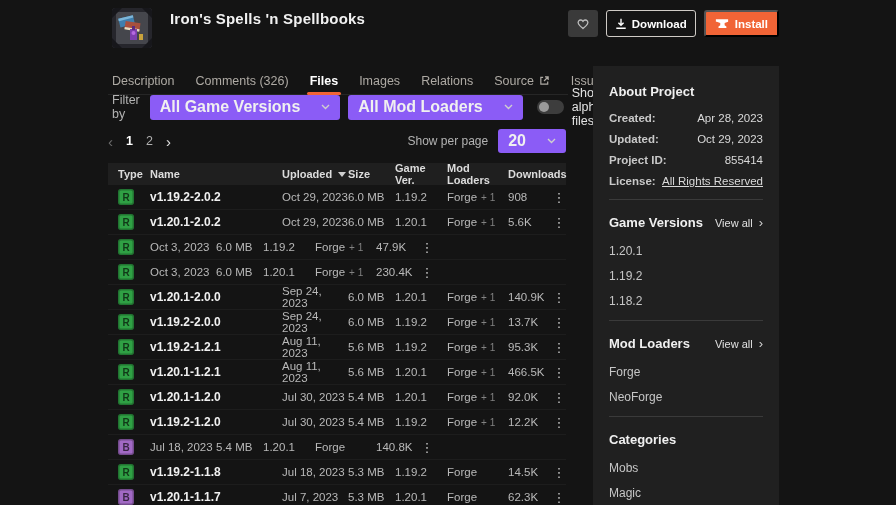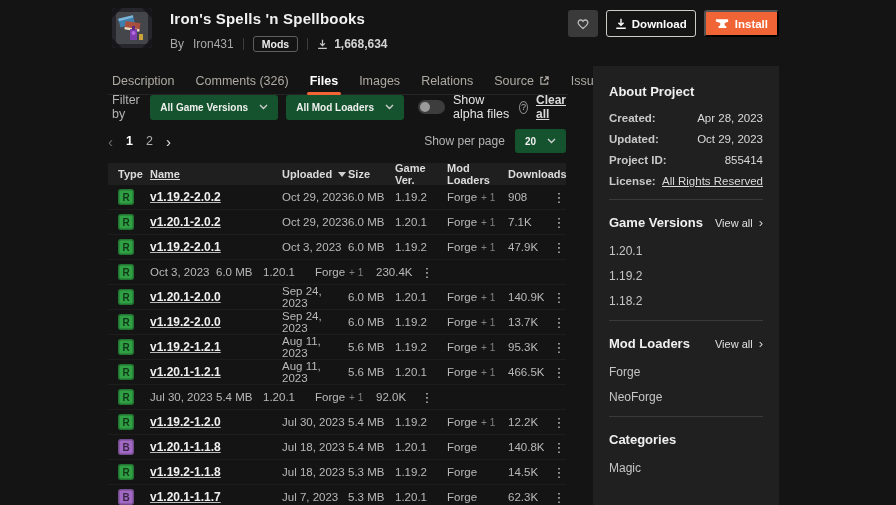--- a/index.html
+++ b/index.html
@@ -29,21 +29,21 @@
   .tab { position:relative; display:flex; align-items:center; gap:5px; font-size:12.5px; color:#aeaaa4; cursor:pointer; white-space:nowrap; }
   .tab.active { color:#ffffff; font-weight:700; }
   .tab.active::after { content:""; position:absolute; left:-3px; right:-3px; bottom:-1px; height:3px; border-radius:2px; background:var(--accent,#f16436); }
   .ext-icon { display:flex; }
 
   
   .main { position:absolute; left:108px; top:94px; width:458px; }
 
   .filter-bar { display:flex; align-items:center; height:26px; gap:8px; }
   .filter-label { font-size:12.5px; color:#b3b3b3; margin-left:4px; margin-right:2px; }
-  .dropdown { background:#14532d; border-radius:3px; height:25px; display:flex; align-items:center; gap:11px; padding:0 10px; font-size:10px; font-weight:600; color:#f0f0f0; cursor:pointer; white-space:nowrap; }
+  .dropdown { background:#8b5cf6; border-radius:3px; height:25px; display:flex; align-items:center; gap:21px; padding:0 10px; font-size:16px; font-weight:600; color:#f0f0f0; cursor:pointer; white-space:nowrap; }
   .toggle { width:27px; height:14px; background:#3d3d3d; border-radius:8px; position:relative; margin-left:6px; cursor:pointer; flex:0 0 auto; }
   .toggle .knob { position:absolute; left:2px; top:2px; width:10px; height:10px; border-radius:50%; background:#9a9a9a; }
   .alpha-label { font-size:12.5px; color:#e3e3e3; }
   .q-icon { width:13px; height:13px; border:1px solid #8f8f8f; border-radius:50%; color:#b5b5b5; font-size:9px; line-height:1; display:flex; align-items:center; justify-content:center; }
   .clear-all { margin-left:auto; font-size:12px; font-weight:600; color:#dadada; text-decoration:underline; cursor:pointer; }
 
   .pagination-row { display:flex; align-items:center; margin-top:9px; height:24px; gap:13px; }
   .pg-arrow { font-size:15px; line-height:1; cursor:pointer; }
   .pg-prev { color:#6c6c6c; }
   .pg-next { color:#e0e0e0; }
@@ -51,21 +51,21 @@
   .pg-num.current { color:#ffffff; font-weight:700; }
   .per-page { margin-left:auto; display:flex; align-items:center; gap:10px; }
   .per-page-label { font-size:12px; color:#b3b3b3; }
   .per-page .dropdown { height:24px; }
 
   
   .table { margin-top:10px; }
   .t-head { display:flex; align-items:center; height:22px; background:#1f1f1f; font-size:11px; font-weight:700; color:#dcdcdc; }
   .t-row { display:flex; align-items:center; height:25px; border-bottom:1px solid #1d1d1d; font-size:11.5px; color:#b9b9b9; }
   .c-type { width:42px; padding-left:10px; }
-  .c-name { flex:1;text-decoration:underline; }
+  .c-name { flex:1; }
   .c-up { width:66px; display:flex; align-items:center; gap:6px; }
   .c-size { width:47px; }
   .c-ver { width:52px; }
   .c-load { width:61px; }
   .c-dl { width:44px; }
   .c-kebab { width:14px; text-align:center; }
   .name-txt { font-size:12px; font-weight:700; color:#f0f0f0;text-align:right; }
   .type-badge { width:16px; height:16px; border-radius:3px; display:flex; align-items:center; justify-content:center; font-size:10px; font-weight:800; color:rgba(0,0,0,.65); box-shadow:inset 0 0 0 1.5px rgba(0,0,0,.28); }
   .loader-extra { font-size:10px; color:#828282; margin-left:4px; }
   .kebab { color:#c5c5c5; font-size:13px; line-height:1; cursor:pointer; }
@@ -100,35 +100,20 @@
       <rect x="13" y="14" width="15" height="8" fill="#a8503e" transform="rotate(9 20 18)"></rect>
       <rect x="13" y="20" width="15" height="2.5" fill="#e6ddc2" transform="rotate(9 20 18)"></rect>
       <rect x="18" y="21" width="7" height="11" fill="#7d3fae"></rect>
       <rect x="20" y="18" width="3" height="4" fill="#5b2b80"></rect>
       <circle cx="21.5" cy="25" r="2" fill="#b56ae0"></circle>
       <rect x="27" y="26" width="4" height="6" fill="#c9a33c"></rect>
     </svg>
   </div>
   <div>
     <div class="title">Iron's Spells 'n Spellbooks</div>
-    <div class="meta-row">
-      <span>By</span>
-      <span>Iron431</span>
-      <span class="vsep"></span>
-      <span class="badge-mods">Mods</span>
-      <span class="vsep"></span>
-      <span class="dl-stat">
-        <span style="display:flex">
-          <svg width="11" height="11" viewBox="0 0 14 14" fill="none" stroke="#c9c9c9" stroke-width="1.6">
-              <path d="M7 1v7M4 5.5 7 8.5 10 5.5M1.5 12h11"></path>
-            </svg>
-        </span>
-        <span>1,668,634</span>
-      </span>
-    </div>
   </div>
 </div>
 
 <div class="actions">
   <div class="heart-btn">
     <span style="display:flex">
       <svg width="14" height="13" viewBox="0 0 14 13" fill="none" stroke="#bdbdbd" stroke-width="1.3">
           <path d="M7 11.6C2.4 8 1.2 5.6 2.7 3.9 4 2.5 6 2.8 7 4.3 8 2.8 10 2.5 11.3 3.9 12.8 5.6 11.6 8 7 11.6Z"></path>
         </svg>
     </span>
@@ -270,28 +255,27 @@
         </div>
         <div class="t-row">
           <div class="c-type">
             <span class="type-badge" style="background: rgb(47, 160, 68);">R</span>
           </div>
           <div class="c-name"><span class="name-txt">v1.20.1-2.0.2</span></div>
           <div class="c-up">Oct 29, 2023</div>
           <div class="c-size">6.0 MB</div>
           <div class="c-ver">1.20.1</div>
           <div class="c-load"><span>Forge</span><span class="loader-extra">+ 1</span></div>
-          <div class="c-dl">7.1K</div>
-          <div class="c-kebab"><span class="kebab">⋮</span></div>
-        </div>
-        <div class="t-row">
-          <div class="c-type">
-            <span class="type-badge" style="background: rgb(47, 160, 68);">R</span>
-          </div>
-          <div class="c-name"><span class="name-txt">v1.19.2-2.0.1</span></div>
+          <div class="c-dl">5.6K</div>
+          <div class="c-kebab"><span class="kebab">⋮</span></div>
+        </div>
+        <div class="t-row">
+          <div class="c-type">
+            <span class="type-badge" style="background: rgb(47, 160, 68);">R</span>
+          </div>
           <div class="c-up">Oct 3, 2023</div>
           <div class="c-size">6.0 MB</div>
           <div class="c-ver">1.19.2</div>
           <div class="c-load"><span>Forge</span><span class="loader-extra">+ 1</span></div>
           <div class="c-dl">47.9K</div>
           <div class="c-kebab"><span class="kebab">⋮</span></div>
         </div>
         <div class="t-row">
           <div class="c-type">
             <span class="type-badge" style="background: rgb(47, 160, 68);">R</span>
@@ -348,20 +332,21 @@
           <div class="c-size">5.6 MB</div>
           <div class="c-ver">1.20.1</div>
           <div class="c-load"><span>Forge</span><span class="loader-extra">+ 1</span></div>
           <div class="c-dl">466.5K</div>
           <div class="c-kebab"><span class="kebab">⋮</span></div>
         </div>
         <div class="t-row">
           <div class="c-type">
             <span class="type-badge" style="background: rgb(47, 160, 68);">R</span>
           </div>
+          <div class="c-name"><span class="name-txt">v1.20.1-1.2.0</span></div>
           <div class="c-up">Jul 30, 2023</div>
           <div class="c-size">5.4 MB</div>
           <div class="c-ver">1.20.1</div>
           <div class="c-load"><span>Forge</span><span class="loader-extra">+ 1</span></div>
           <div class="c-dl">92.0K</div>
           <div class="c-kebab"><span class="kebab">⋮</span></div>
         </div>
         <div class="t-row">
           <div class="c-type">
             <span class="type-badge" style="background: rgb(47, 160, 68);">R</span>
@@ -371,21 +356,20 @@
           <div class="c-size">5.4 MB</div>
           <div class="c-ver">1.19.2</div>
           <div class="c-load"><span>Forge</span><span class="loader-extra">+ 1</span></div>
           <div class="c-dl">12.2K</div>
           <div class="c-kebab"><span class="kebab">⋮</span></div>
         </div>
         <div class="t-row">
           <div class="c-type">
             <span class="type-badge" style="background: rgb(161, 105, 196);">B</span>
           </div>
-          <div class="c-name"><span class="name-txt">v1.20.1-1.1.8</span></div>
           <div class="c-up">Jul 18, 2023</div>
           <div class="c-size">5.4 MB</div>
           <div class="c-ver">1.20.1</div>
           <div class="c-load"><span>Forge</span></div>
           <div class="c-dl">140.8K</div>
           <div class="c-kebab"><span class="kebab">⋮</span></div>
         </div>
         <div class="t-row">
           <div class="c-type">
             <span class="type-badge" style="background: rgb(47, 160, 68);">R</span>
@@ -460,15 +444,16 @@
   <ul class="side-list" id="ml-list">
       <li>Forge</li>
       <li>NeoForge</li>
     </ul>
   <hr class="divider">
 
   <div class="side-title-row">
     <span class="side-title">Categories</span>
   </div>
   <ul class="side-list" id="cat-list">
+      <li>Mobs</li>
       <li>Magic</li>
     </ul>
 </aside>
 
 </body></html>

